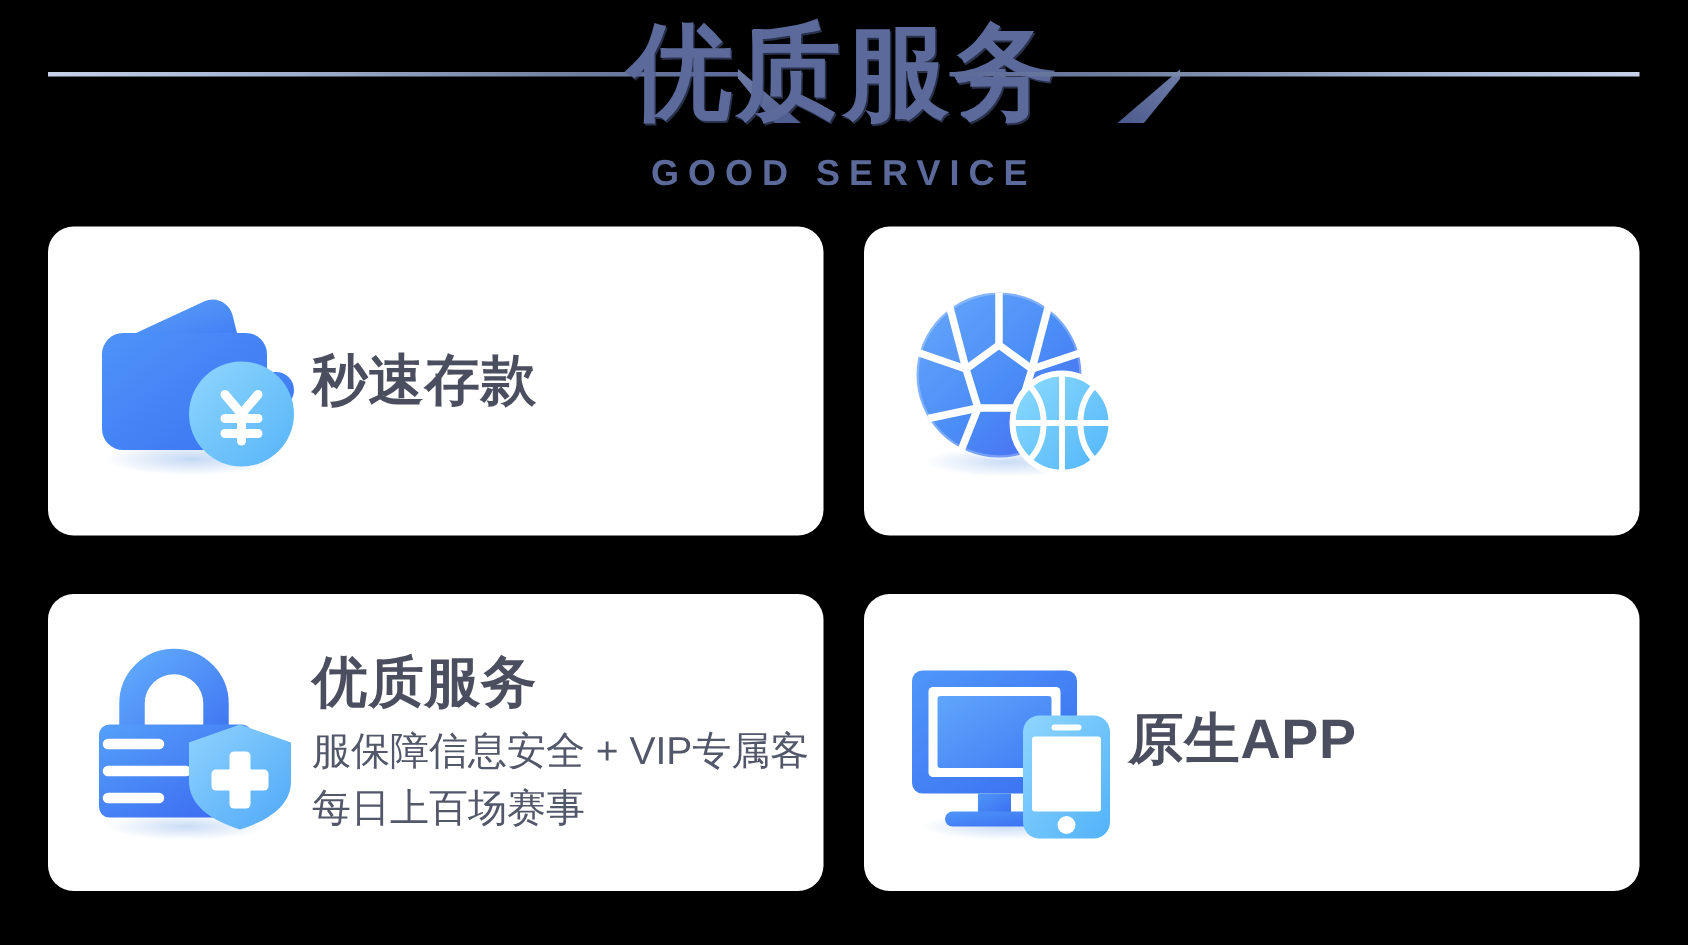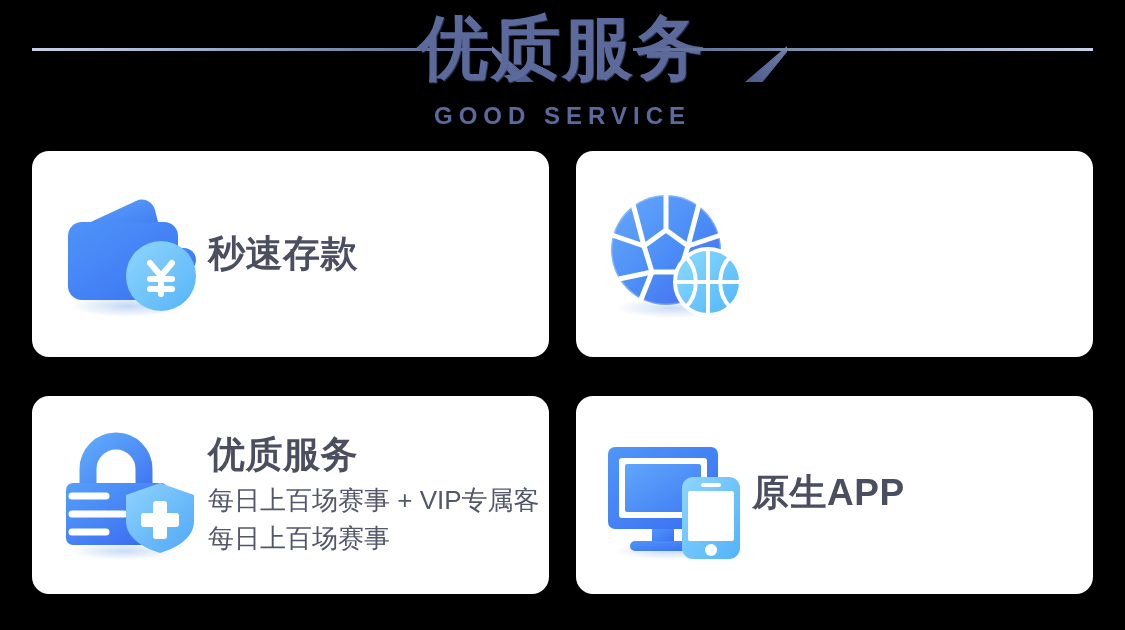--- a/index.html
+++ b/index.html
@@ -289,21 +289,21 @@
           <path d="M102 58 L136 70 V96 C136 112 121 122 102 128 C83 122 68 112 68 96 V70 Z" fill="url(#l-shield)"></path>
           <g fill="#ffffff">
             <rect x="95" y="76" width="14" height="38" rx="3"></rect>
             <rect x="83" y="88" width="38" height="14" rx="3"></rect>
           </g>
         </svg>
       </div>
       <div class="card-text">
         <div class="card-title">优质服务</div>
         <div class="card-sub">
-          <span class="ln">每日上百场赛事 + VIP专属客</span>
+          <span class="ln">服保障信息安全 + VIP专属客</span>
           <span class="ln">每日上百场赛事</span>
         </div>
       </div>
     </div>
 
     <div class="card">
       <div class="card-icon">
         <svg class="ico-svg" viewBox="0 0 146 140" xmlns="http://www.w3.org/2000/svg">
           <defs>
             <linearGradient id="m-frame" x1="0" y1="0" x2="1" y2="1">

